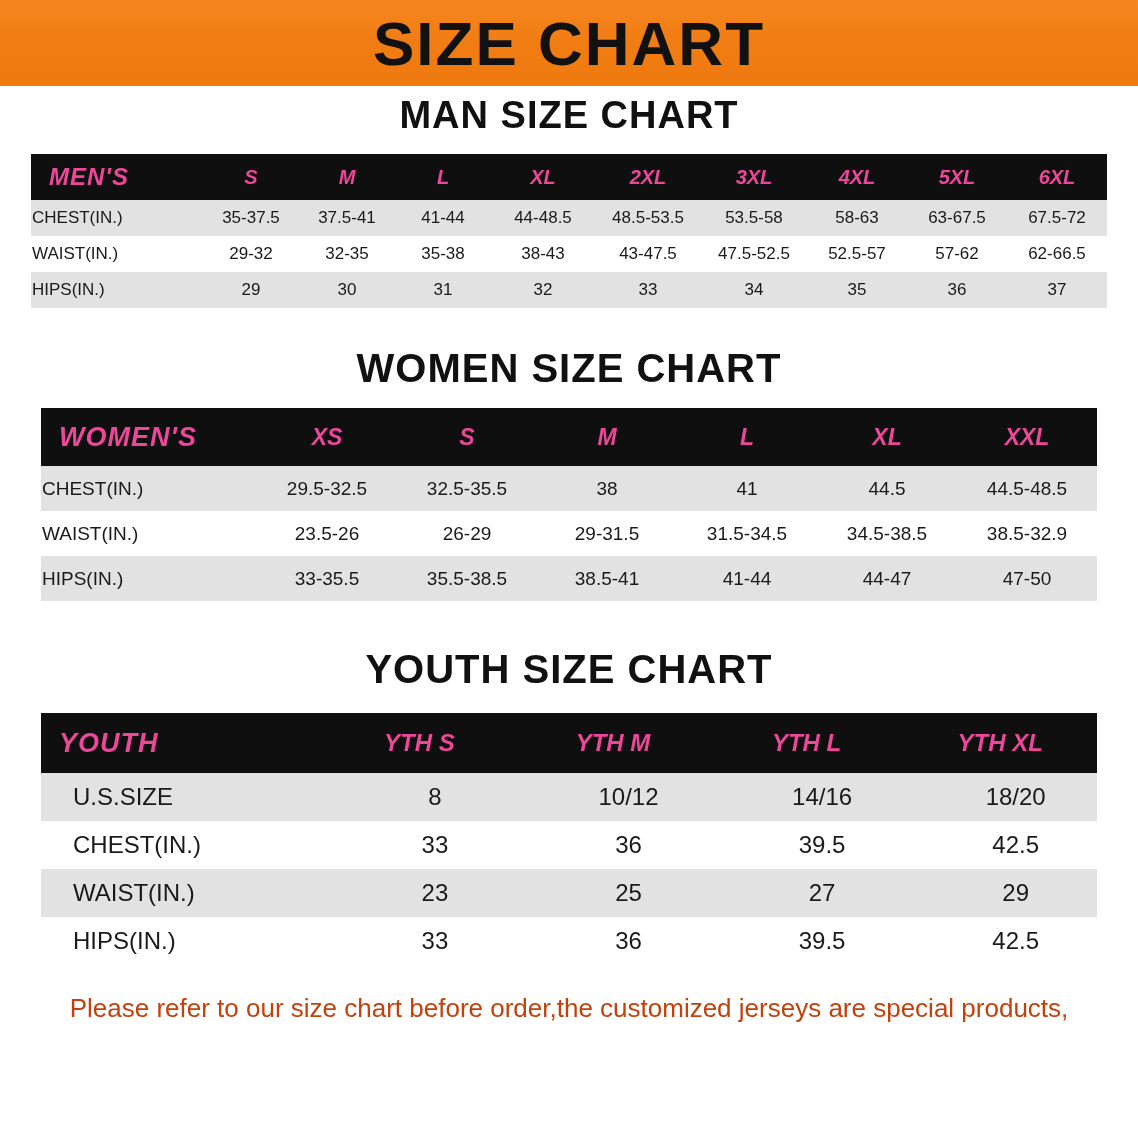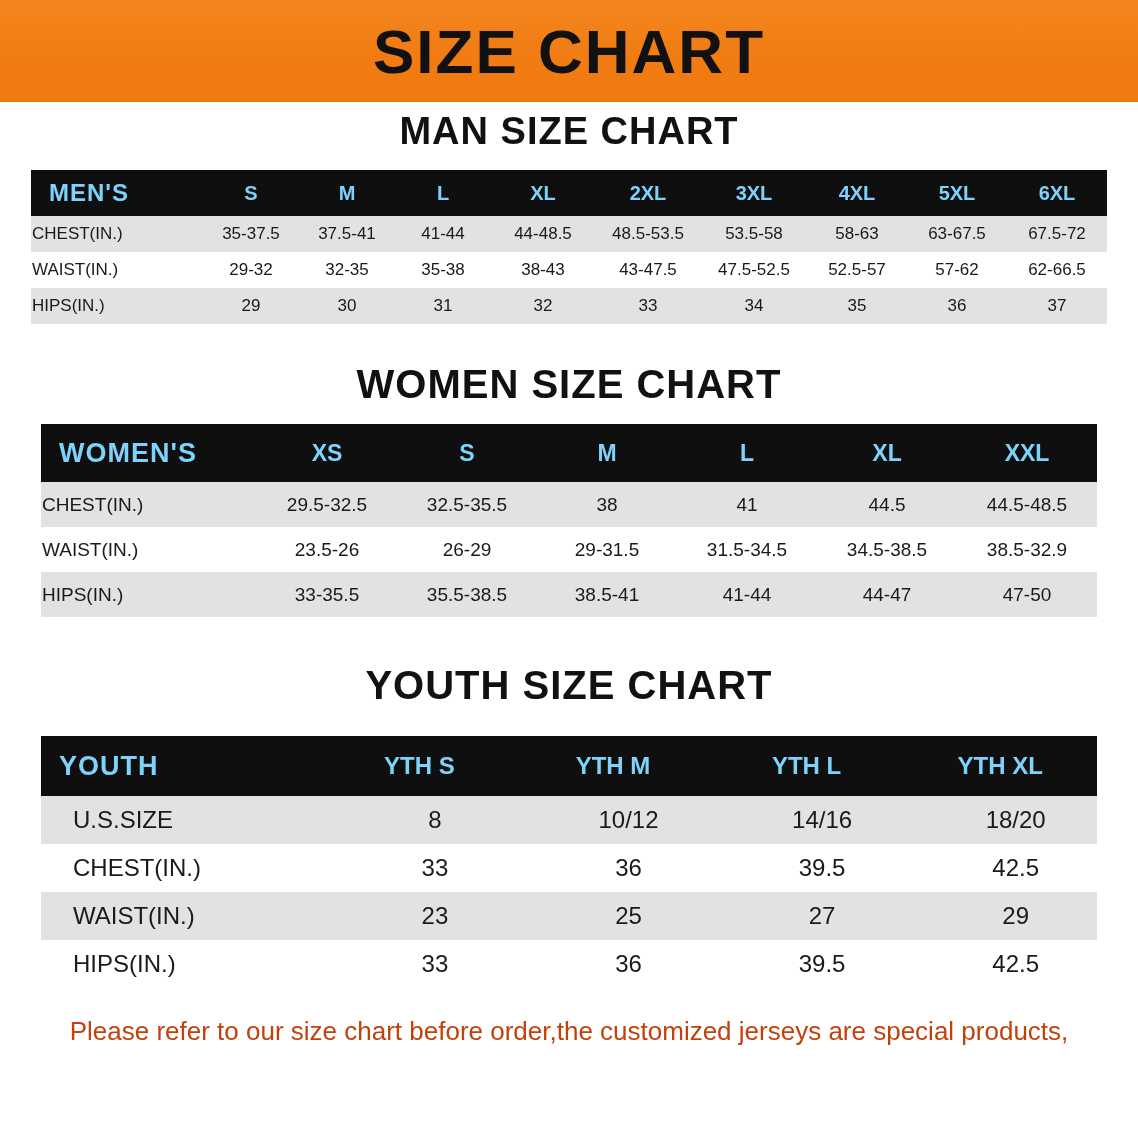--- a/index.html
+++ b/index.html
@@ -17,21 +17,21 @@
   .page {
     width: 1138px;
     height: 1132px;
     position: relative;
     background: #ffffff;
   }
 
   
   .banner {
     width: 100%;
-    height: 102px;
+    height: 86px;
     background: linear-gradient(180deg, #f5861f 0%, #f07c12 55%, #ee7a10 100%);
     display: flex;
     align-items: center;
     justify-content: center;
     box-sizing: border-box;
   }
   .banner-title {
     font-family: "Liberation Sans", sans-serif;
     font-weight: bold;
     font-size: 62px;
@@ -67,24 +67,25 @@
   
   table {
     border-collapse: collapse;
     table-layout: fixed;
   }
   .tbl {
     margin: 0 auto;
   }
   .tbl thead th {
     background: #100f0f;
-    color: #7dd3fc;
+    color: #ec4899;
     font-weight: bold;
     text-align: center;
     white-space: nowrap;
+    font-style: italic;
   }
   .tbl thead th.rowlabel {
     text-align: left;
     padding-left: 18px;
     letter-spacing: 1px;
   }
   .tbl tbody td {
     text-align: center;
     color: #1a1a1a;
     white-space: nowrap;
@@ -103,21 +104,21 @@
   #men-table tbody td { height: 34px; font-size: 17px; }
   #men-table tbody td.rowlabel { font-size: 17px; }
 
   
   #women-table { width: 1056px; margin-top: 20px; }
   #women-table thead th { height: 56px; font-size: 23px; }
   #women-table thead th.rowlabel { font-size: 27px; }
   #women-table tbody td { height: 43px; font-size: 19px; }
 
   
-  #youth-table { width: 1056px; margin-top: 31px; }
+  #youth-table { width: 1056px; margin-top: 24px; }
   #youth-table thead th { height: 58px; font-size: 24px; }
   #youth-table thead th.rowlabel { font-size: 27px; }
   #youth-table tbody td { height: 46px; font-size: 24px; padding-left: 32px; }
 
   
   .note {
     margin: 26px 40px 0 40px;
     text-align: center;
     color: #c2410c;
     font-size: 26px;

